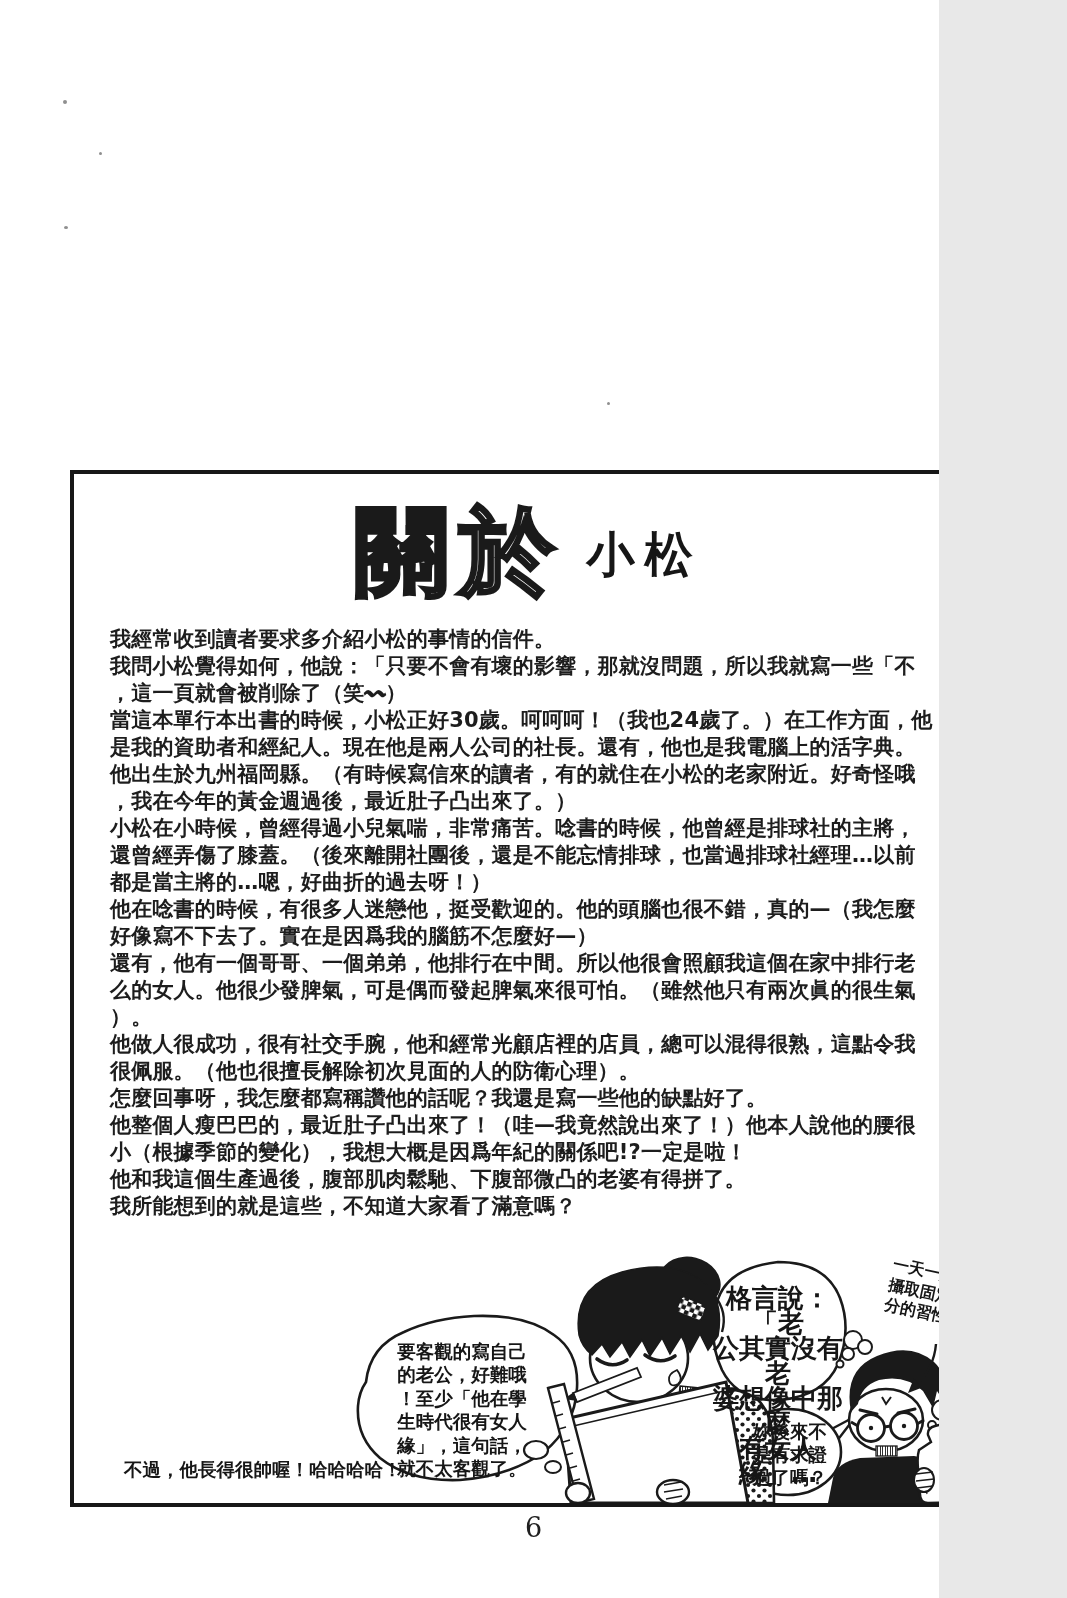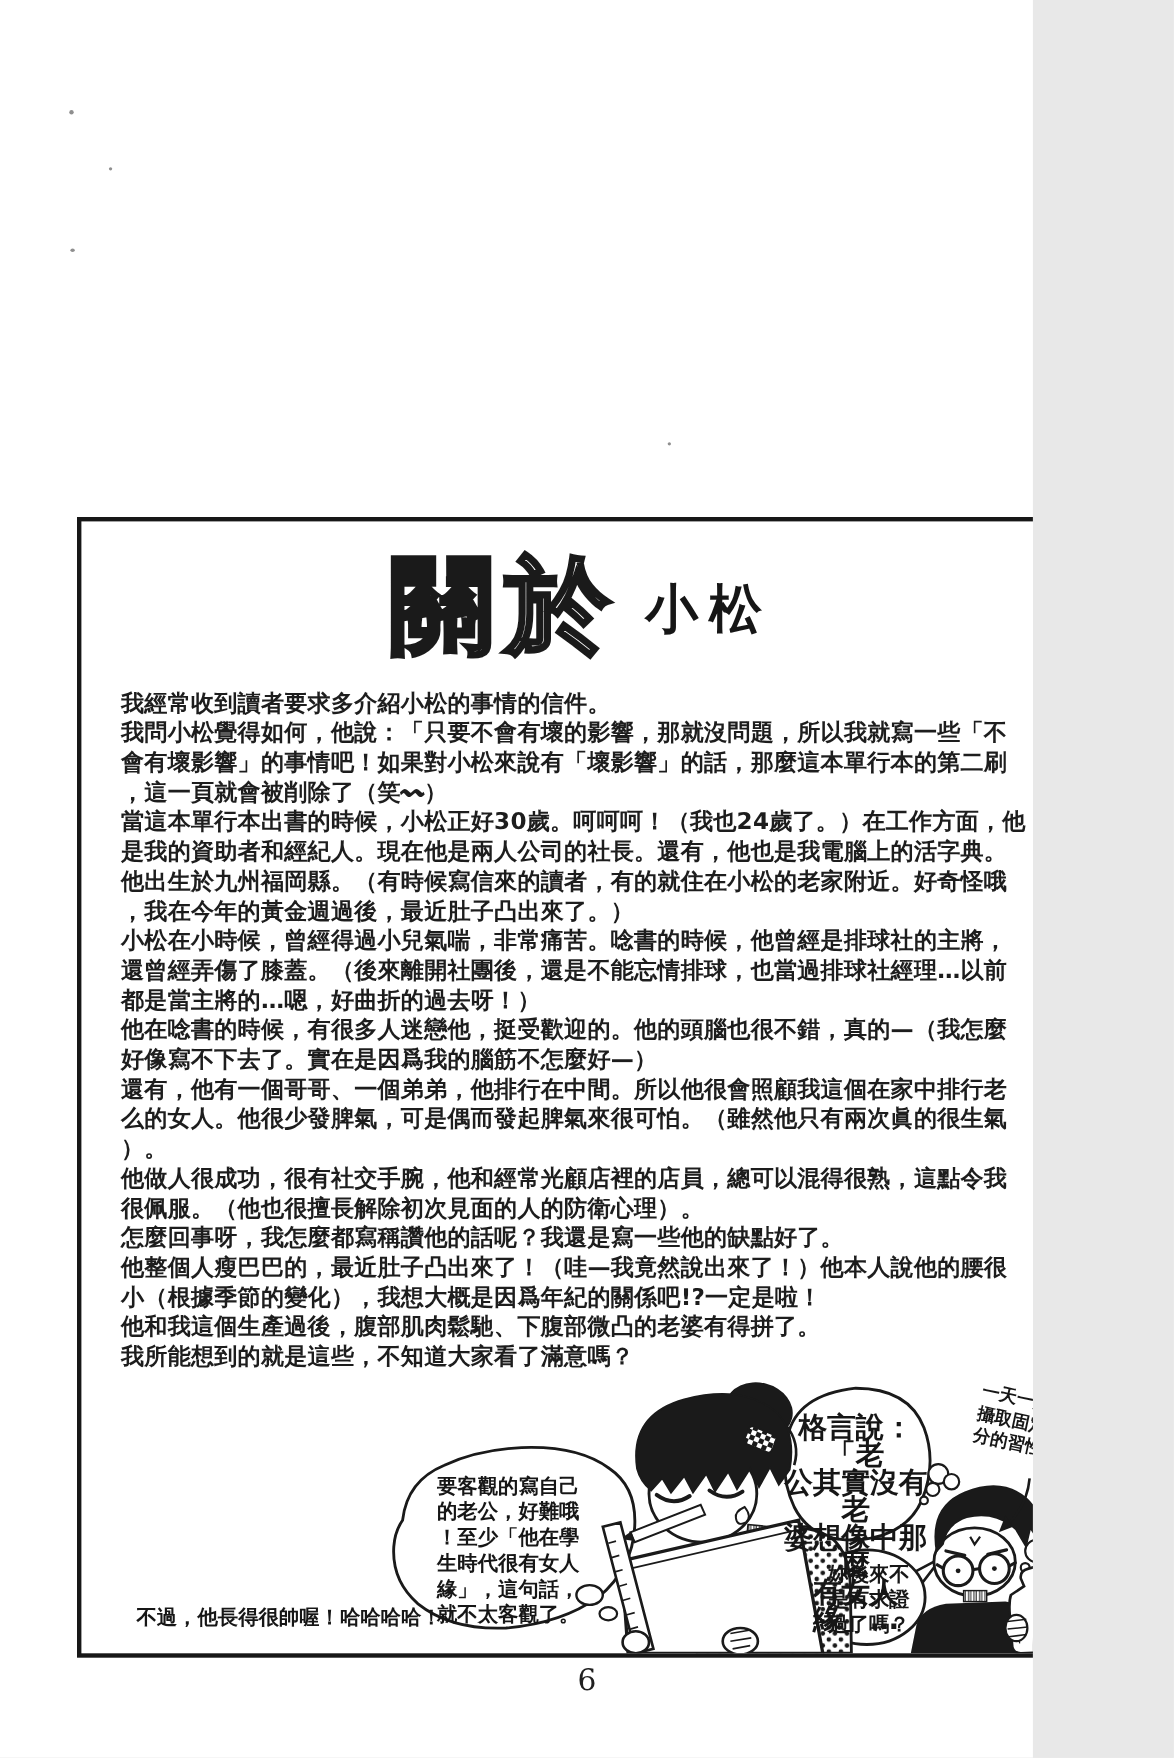--- a/index.html
+++ b/index.html
@@ -73,21 +73,20 @@
   <div class="main-box">
 
     <div class="title-row">
       <span class="title-outline">關於</span>
       <span class="title-solid">小松</span>
     </div>
 
     <div class="article">
         <div class="line">我經常收到讀者要求多介紹小松的事情的信件。</div>
         <div class="line">我問小松覺得如何，他說：「只要不會有壞的影響，那就沒問題，所以我就寫一些「不</div>
-        <div class="line">會有壞影響」的事情吧！如果對小松來說有「壞影響」的話，那麼這本單行本的第二刷</div>
         <div class="line">，這一頁就會被削除了（笑〰）</div>
         <div class="line">當這本單行本出書的時候，小松正好30歲。呵呵呵！（我也24歲了。）在工作方面，他</div>
         <div class="line">是我的資助者和經紀人。現在他是兩人公司的社長。還有，他也是我電腦上的活字典。</div>
         <div class="line">他出生於九州福岡縣。（有時候寫信來的讀者，有的就住在小松的老家附近。好奇怪哦</div>
         <div class="line">，我在今年的黃金週過後，最近肚子凸出來了。）</div>
         <div class="line">小松在小時候，曾經得過小兒氣喘，非常痛苦。唸書的時候，他曾經是排球社的主將，</div>
         <div class="line">還曾經弄傷了膝蓋。（後來離開社團後，還是不能忘情排球，也當過排球社經理…以前</div>
         <div class="line">都是當主將的…嗯，好曲折的過去呀！）</div>
         <div class="line">他在唸書的時候，有很多人迷戀他，挺受歡迎的。他的頭腦也很不錯，真的—（我怎麼</div>
         <div class="line">好像寫不下去了。實在是因爲我的腦筋不怎麼好—）</div>

